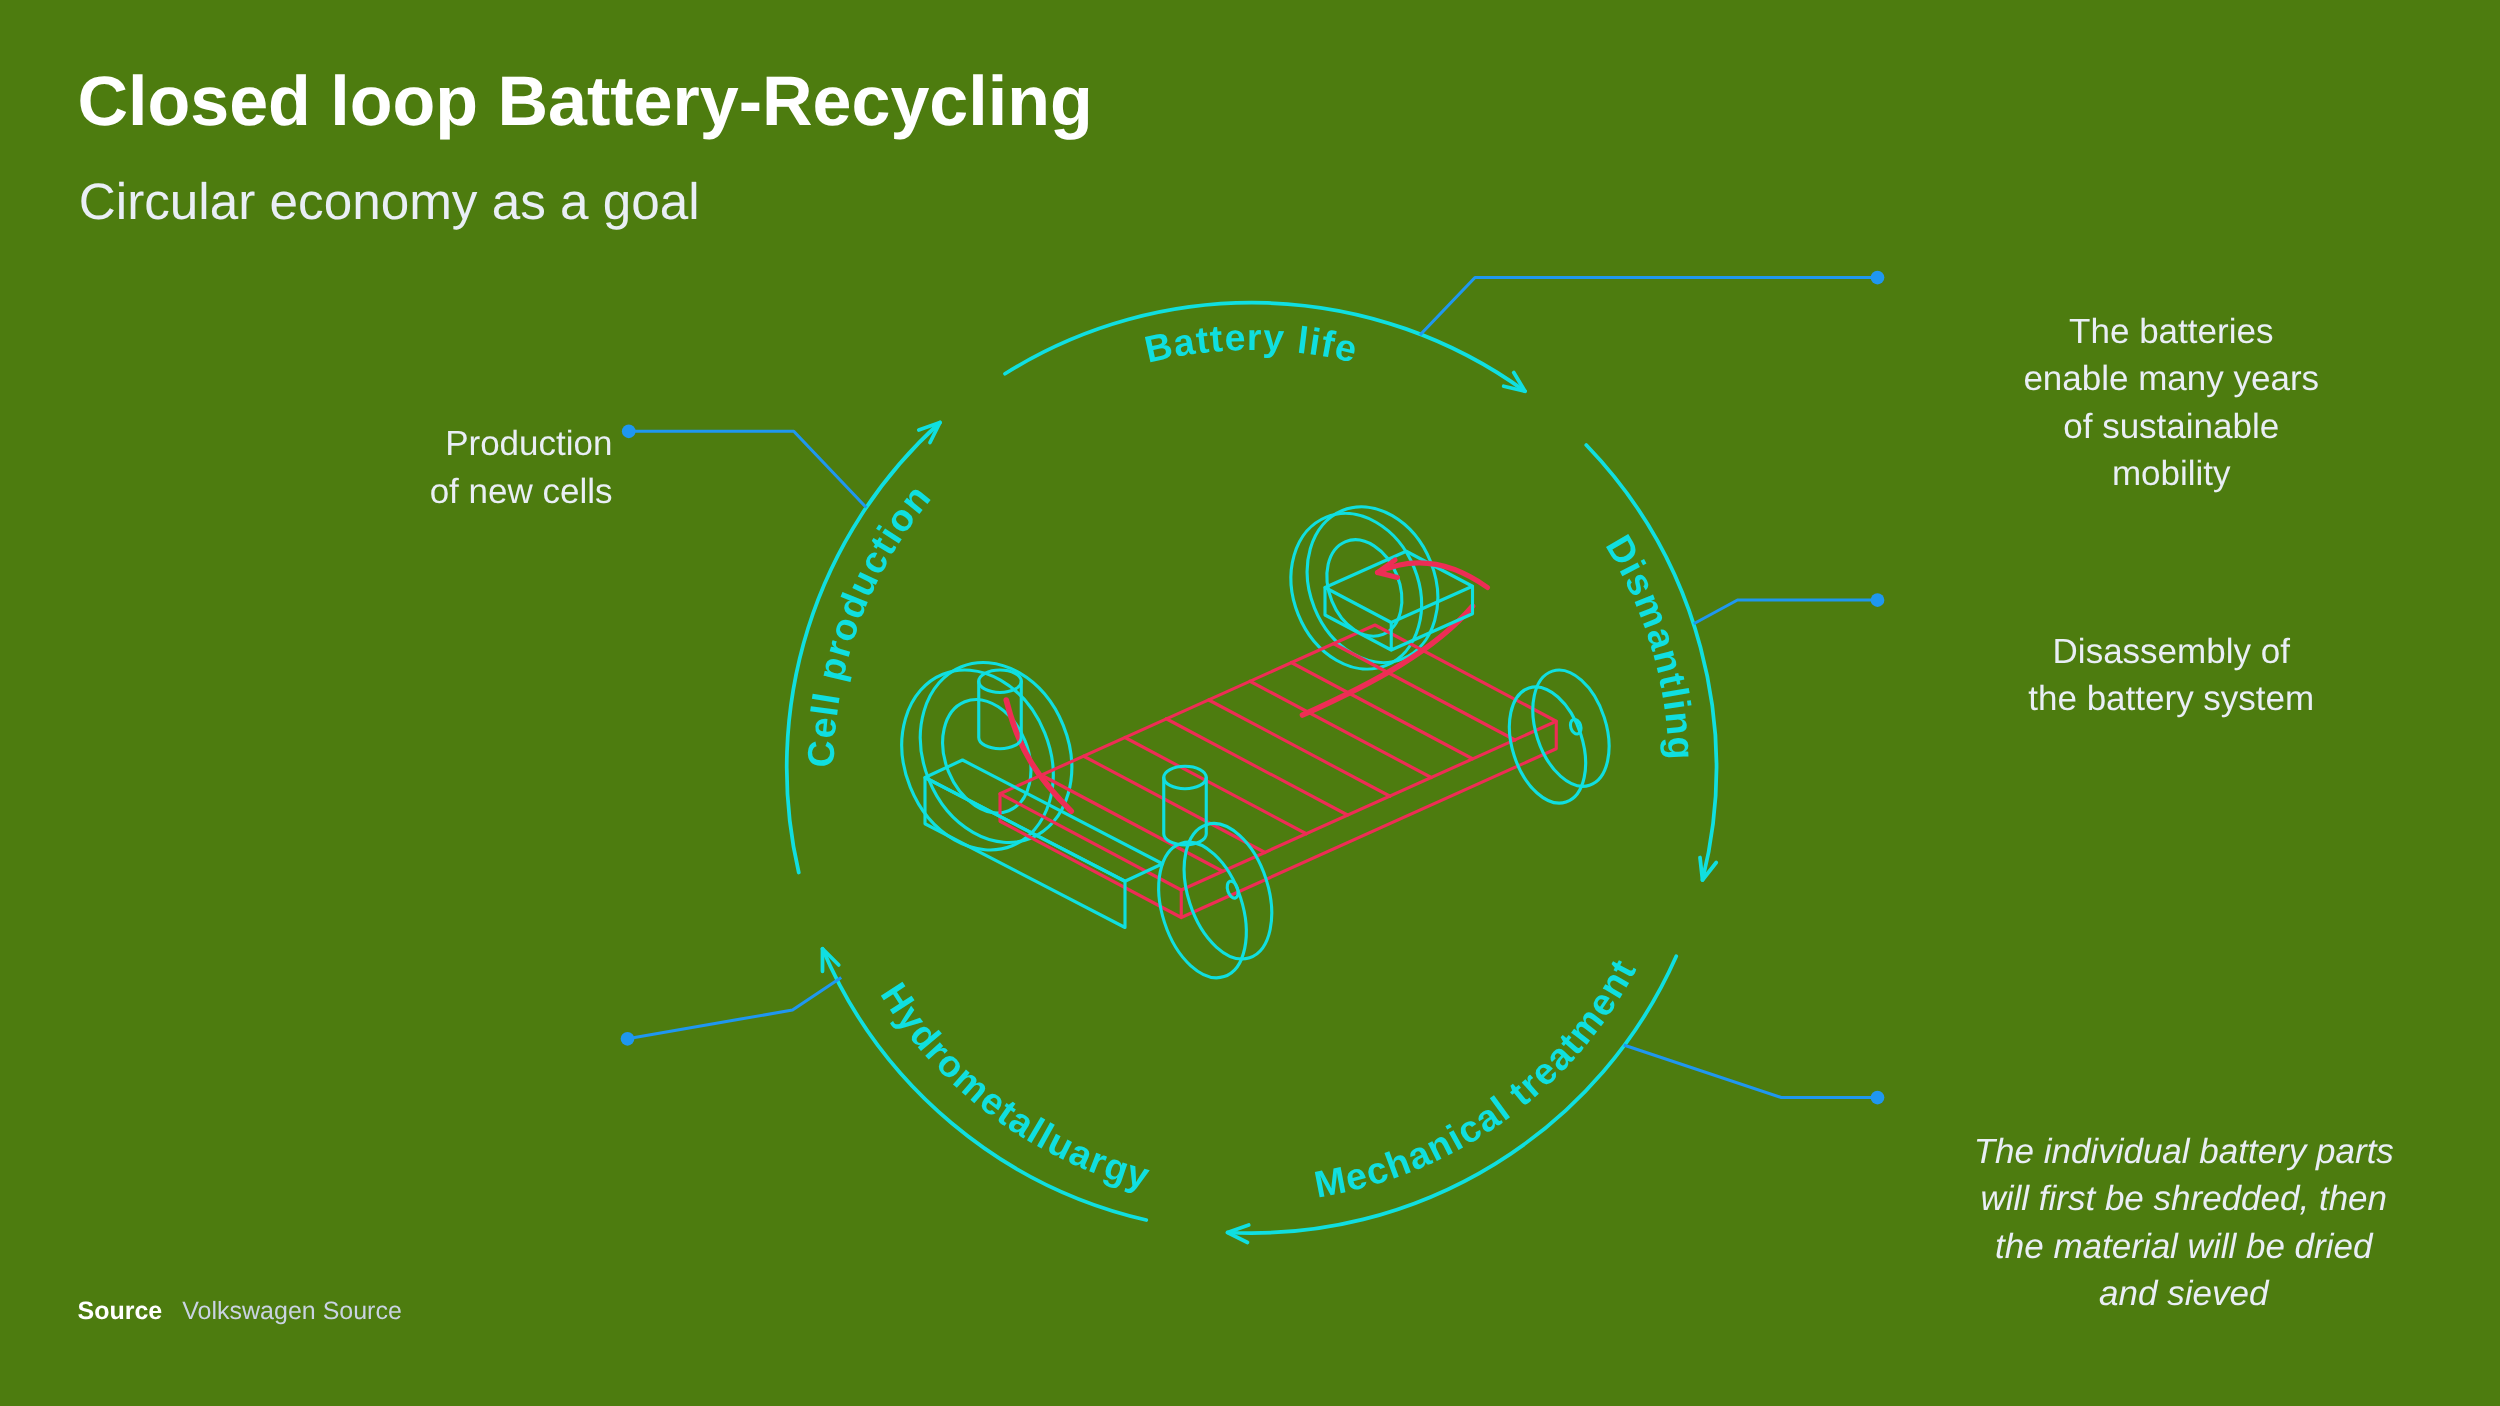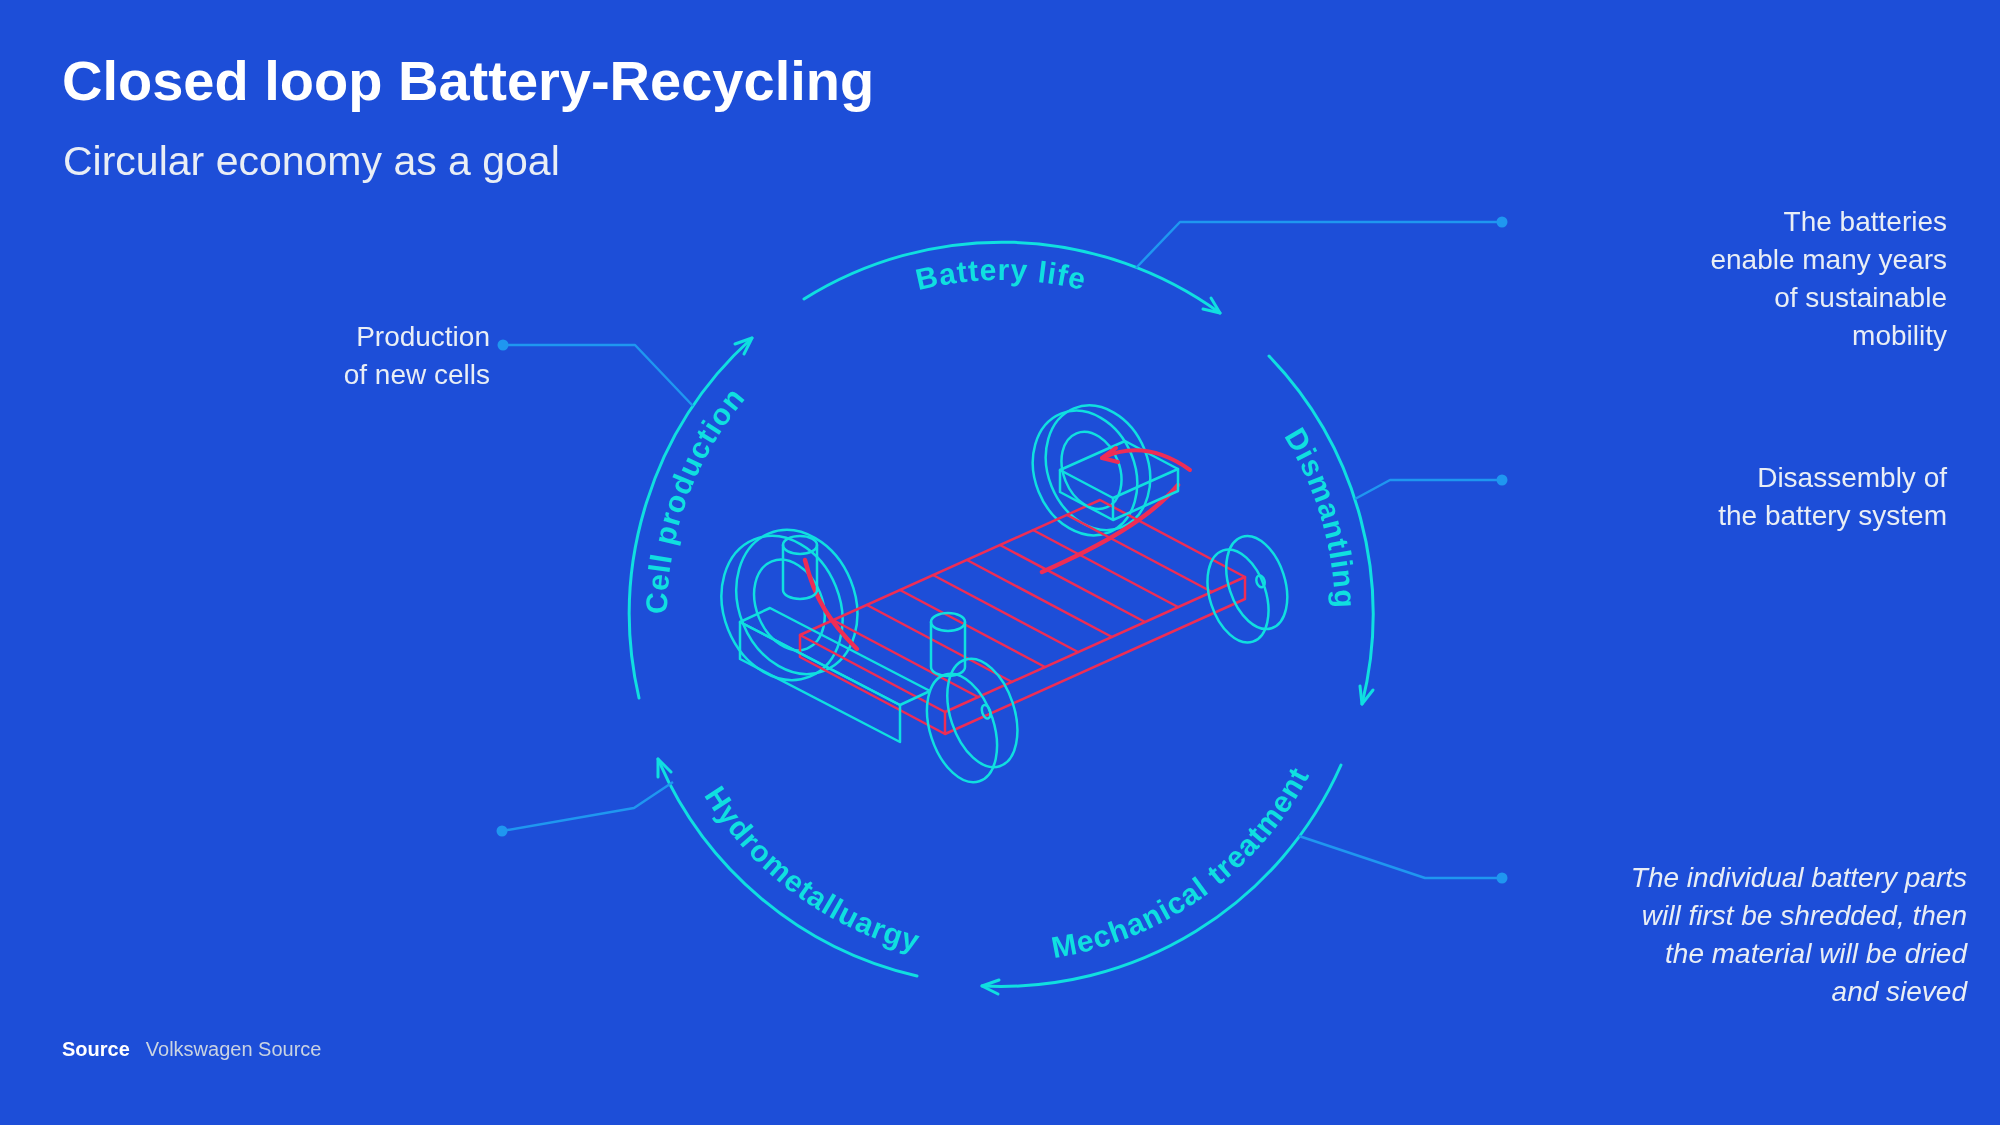--- a/index.html
+++ b/index.html
@@ -1,40 +1,40 @@
 <!DOCTYPE html>
 <html><head>
 <meta charset="utf-8">
 <style>
   html,body{margin:0;padding:0;background:#0a2154;}
   .stage{
     position:relative;width:2000px;height:1125px;overflow:hidden;
-    background:#1d4ed8;
+    background:#4d7c0f;
     font-family:"Liberation Sans","DejaVu Sans",sans-serif;
     color:#fff;
   }
   .title{
     position:absolute;left:62px;top:48px;
     font-size:56px;font-weight:700;letter-spacing:0;color:#ffffff;
   }
   .subtitle{
     position:absolute;left:63px;top:138px;
     font-size:41px;font-weight:400;color:#e9eef5;
   }
   .callout{
     position:absolute;
     font-size:28px;line-height:38px;font-weight:400;
     color:#e9eef5;white-space:pre-line;
   }
-  .callout.right{text-align:right;}
+  .callout.right{text-align:center;margin-top:43px;}
   .callout.leftside{text-align:right;}
   #co-battery-life{left:1527px;top:203px;width:420px;}
   #co-dismantling{left:1527px;top:459px;width:420px;}
   #co-mechanical{left:1527px;top:859px;width:440px;font-style:italic;}
-  #co-cellprod{left:190px;top:318px;width:300px;}
+  #co-cellprod{left:190px;top:336px;width:300px;}
   #co-recovery{left:97px;top:830px;width:390px;}
   .source{
     position:absolute;left:62px;top:1038px;
     font-size:20px;color:#c9d3e2;
   }
   .source b{color:#ffffff;font-weight:700;margin-right:16px;}
   svg.diagram{position:absolute;left:0;top:0;}
   .phase-label{
     font-family:"Liberation Sans","DejaVu Sans",sans-serif;
     font-size:30px;font-weight:700;letter-spacing:1px;

